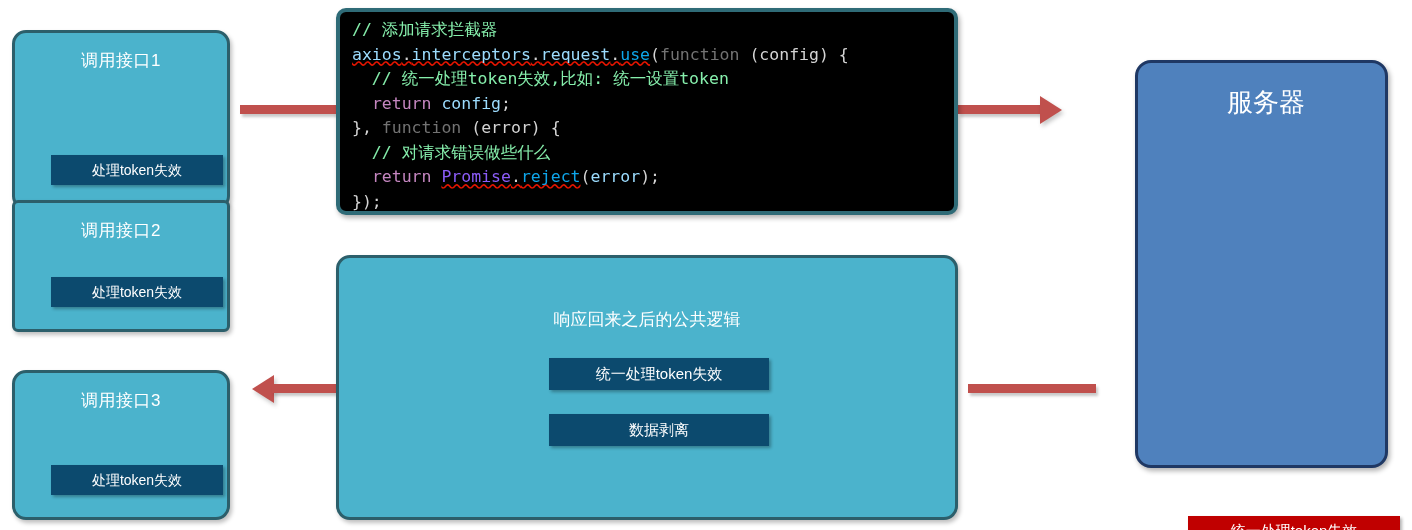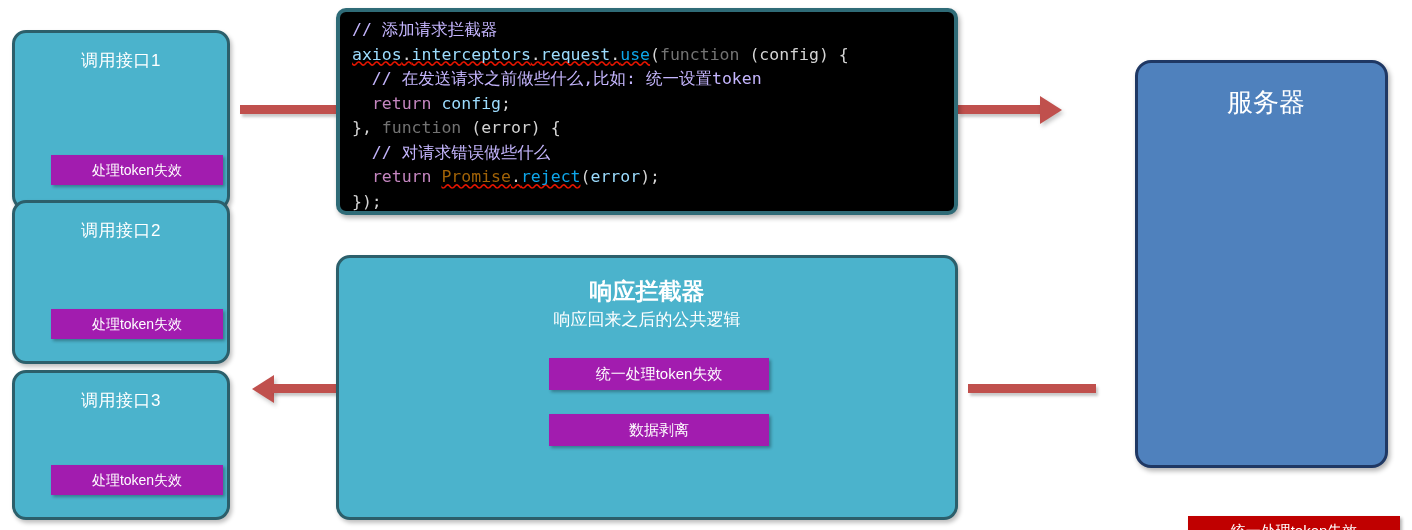--- a/index.html
+++ b/index.html
@@ -38,21 +38,21 @@
     left: 0;
     right: 0;
     top: 16px;
     text-align: center;
     color: #ffffff;
     font-size: 17px;
     letter-spacing: 0.5px;
   }
   .red-btn {
     position: absolute;
-    background: #a21caf;
+    background: #0c4a6e;
     color: #ffffff;
     text-align: center;
     font-size: 14px;
     line-height: 30px;
     height: 30px;
     box-shadow: 2px 2px 3px rgba(0,0,0,0.3);
   }
   .client-btn {
     left: 36px;
     width: 172px;
@@ -75,26 +75,26 @@
     overflow: hidden;
   }
   .code-box pre {
     margin: 0;
     font-family: "DejaVu Sans Mono", "Liberation Mono", monospace;
     font-size: 16.5px;
     line-height: 24.5px;
     white-space: pre;
     color: #D4D4D4;
   }
-  .tok-comment { color: #c4b5fd; }
+  .tok-comment { color: #86efac; }
   .tok-kw      { color: #737373; }
   .tok-ret     { color: #C586C0; }
   .tok-var     { color: #9CDCFE; }
   .tok-fn      { color: #0ea5e9; }
-  .tok-cls     { color: #a16207; }
+  .tok-cls     { color: #8b5cf6; }
   .tok-plain   { color: #D4D4D4; }
   .squig {
     text-decoration: underline wavy #E51400;
     text-decoration-skip-ink: none;
   }
 
   
   .resp-box {
     left: 336px;
     top: 255px;
@@ -201,21 +201,21 @@
 </head>
 <body>
 
 <div class="canvas">
 
   <div class="teal-box client-box" style="top:30px; height:180px;">
     <div class="client-title">调用接口1</div>
     <div class="red-btn client-btn">处理token失效</div>
   </div>
 
-  <div class="teal-box client-box" style="top:200px; height:164px;">
+  <div class="teal-box client-box" style="top:200px; height:132px;border-radius:6px;">
     <div class="client-title">调用接口2</div>
     <div class="red-btn client-btn">处理token失效</div>
   </div>
 
   <div class="teal-box client-box" style="top:370px; height:150px;">
     <div class="client-title">调用接口3</div>
     <div class="red-btn client-btn">处理token失效</div>
   </div>
 
   <div class="arrow-line" style="left:240px; top:105px; width:96px;"></div>
@@ -224,30 +224,29 @@
   <div class="arrow-head right" style="left:1040px; top:96px;"></div>
 
   <div class="arrow-head left" style="left:252px; top:375px;"></div>
   <div class="arrow-line" style="left:272px; top:384px; width:64px;"></div>
 
   <div class="arrow-line" style="left:968px; top:384px; width:128px;"></div>
 
   <div class="code-box">
     <pre id="code-content"><span class="tok-comment">// 添加请求拦截器</span>
 <span class="tok-var squig">axios</span><span class="tok-plain squig">.</span><span class="tok-var squig">interceptors</span><span class="tok-plain squig">.</span><span class="tok-var squig">request</span><span class="tok-plain squig">.</span><span class="tok-fn squig">use</span><span class="tok-plain">(</span><span class="tok-kw">function</span><span class="tok-plain"> (</span><span class="tok-plain">config</span><span class="tok-plain">) {</span>
-<span class="tok-comment">  // 在发送请求之前做些什么,比如: 统一设置token</span>
+<span class="tok-comment">  // 统一处理token失效,比如: 统一设置token</span>
 <span class="tok-plain">  </span><span class="tok-ret">return</span><span class="tok-plain"> </span><span class="tok-var">config</span><span class="tok-plain">;</span>
 <span class="tok-plain">}, </span><span class="tok-kw">function</span><span class="tok-plain"> (</span><span class="tok-plain">error</span><span class="tok-plain">) {</span>
 <span class="tok-comment">  // 对请求错误做些什么</span>
 <span class="tok-plain">  </span><span class="tok-ret">return</span><span class="tok-plain"> </span><span class="tok-cls squig">Promise</span><span class="tok-plain squig">.</span><span class="tok-fn squig">reject</span><span class="tok-plain">(</span><span class="tok-var">error</span><span class="tok-plain">);</span>
 <span class="tok-plain">});</span></pre>
   </div>
 
   <div class="teal-box resp-box">
-    <div class="resp-title">响应拦截器</div>
     <div class="resp-sub">响应回来之后的公共逻辑</div>
     <div class="red-btn resp-btn-1">统一处理token失效</div>
     <div class="red-btn resp-btn-2">数据剥离</div>
   </div>
 
   <div class="server-box">
     <div class="server-title">服务器</div>
   </div>
 
   <div class="cutoff-box">统一处理token失效</div>

